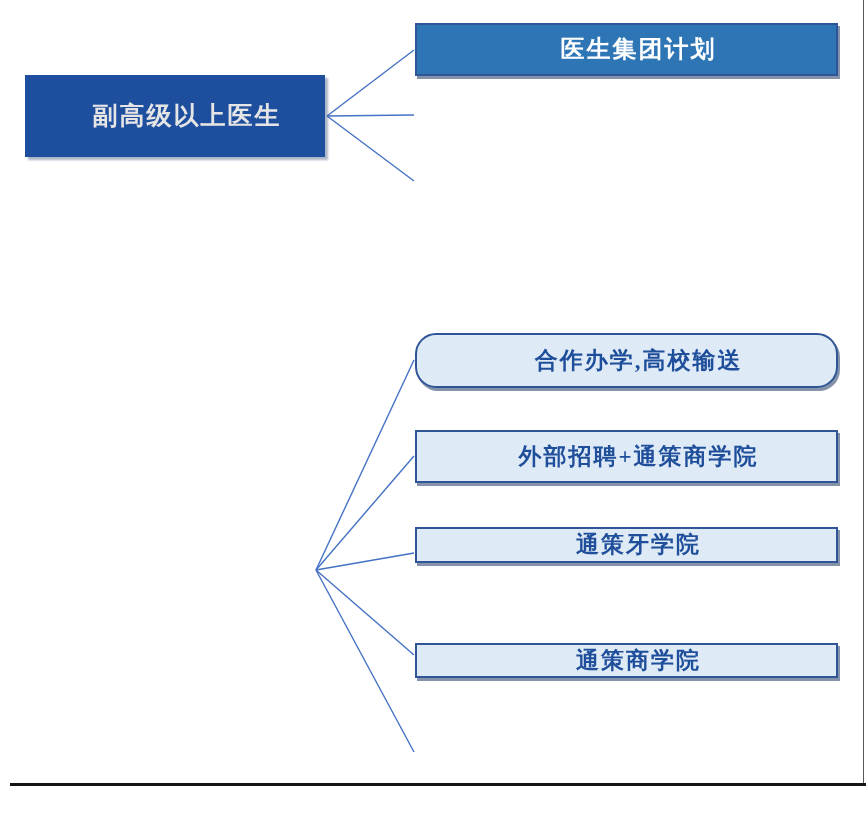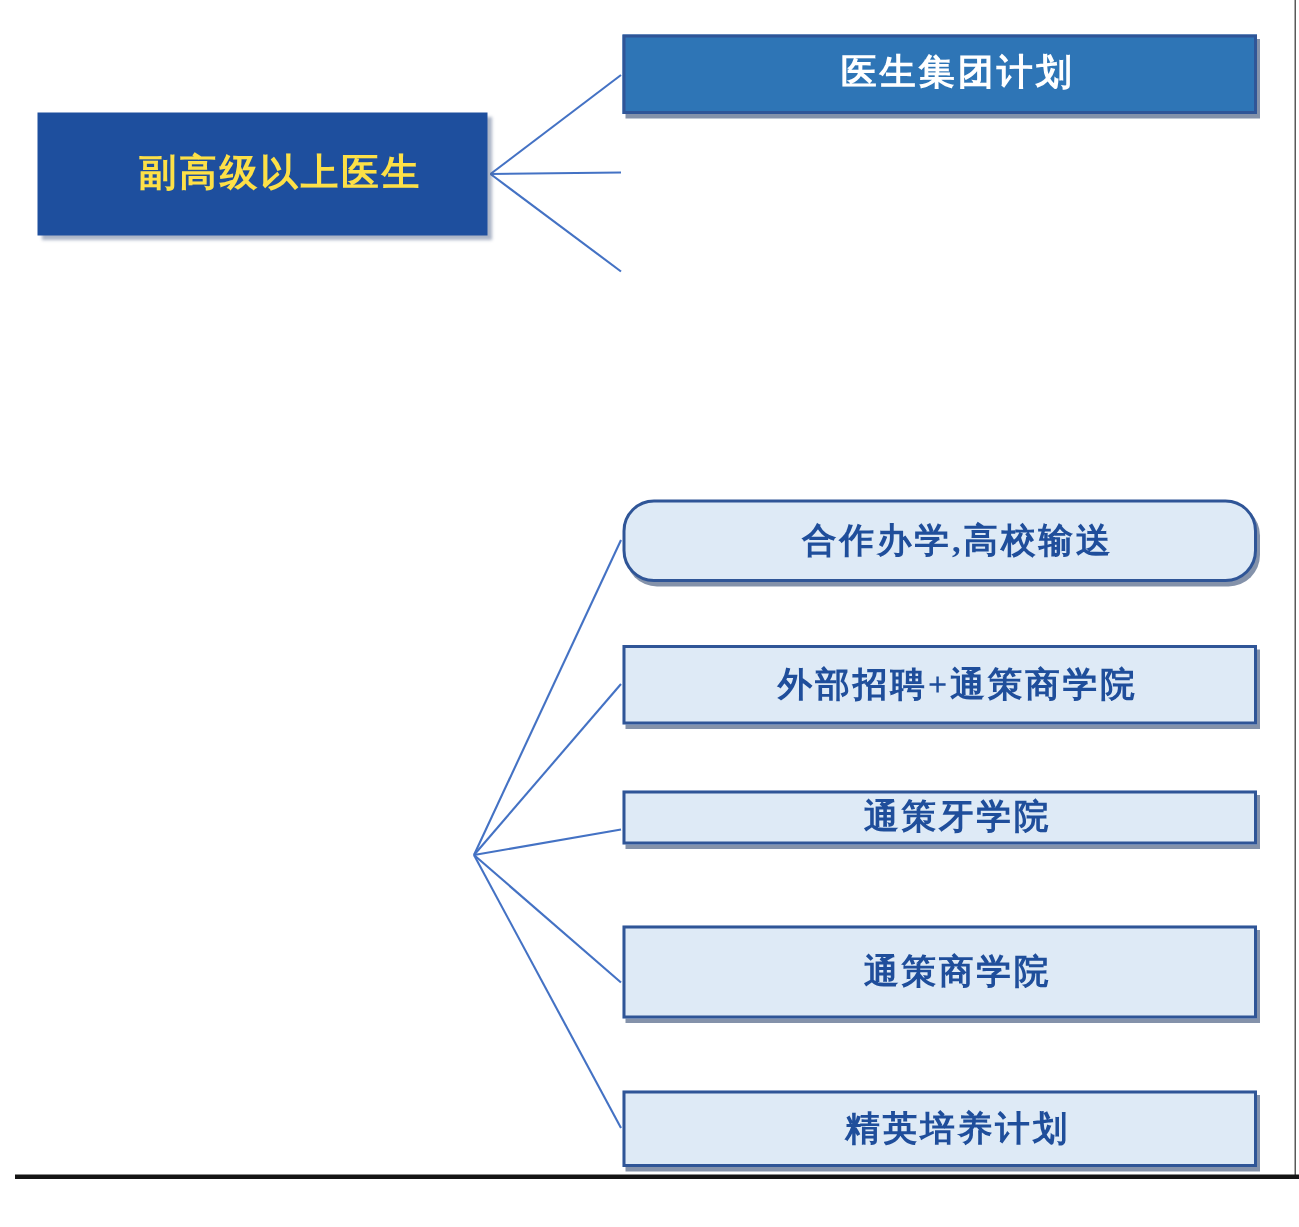--- a/index.html
+++ b/index.html
@@ -35,21 +35,21 @@
     text-align: center;
     letter-spacing: 2px;
     line-height: 1.1;
     padding-left: 24px;
   }
   
   .src-box {
     width: 300px;
     height: 82px;
     background: #1E4F9E;
-    color: #fde047;
+    color: #e5e5e5;
     font-size: 25px;
     box-shadow: 3px 3px 2px rgba(70, 90, 130, 0.45);
   }
   .src-senior { left: 25px; top: 75px; }
   .src-junior { left: 13px; top: 530px; }
   
   .target-dark {
     left: 415px;
     width: 423px;
     height: 52px;
@@ -69,21 +69,21 @@
     height: 53px;
     background: #DEEAF6;
     border: 2px solid #2F5597;
     color: #1F4E9B;
     font-size: 23px;
     box-shadow: 2px 3px 0 rgba(31, 56, 100, 0.55);
   }
   .tl-0 { top: 333px; height: 55px; border-radius: 21px; }
   .tl-1 { top: 430px; height: 53px; }
   .tl-2 { top: 527px; height: 36px; }
-  .tl-3 { top: 617px; height: 62px; }
+  .tl-3 { top: 643px; height: 35px; }
   .tl-4 { top: 727px; height: 51px; }
   
   .v-rule {
     position: absolute;
     left: 863px;
     top: 0;
     width: 1px;
     height: 786px;
     background: #595959;
   }
@@ -128,20 +128,17 @@
   </div>
   <div class="box target-light tl-1">
     <span>外部招聘+通策商学院</span>
   </div>
   <div class="box target-light tl-2">
     <span>通策牙学院</span>
   </div>
   <div class="box target-light tl-3">
     <span>通策商学院</span>
   </div>
-  <div class="box target-light tl-4">
-    <span>精英培养计划</span>
-  </div>
 
   <div class="v-rule"></div>
   <div class="h-rule"></div>
 
 </div>
 
 </body></html>

